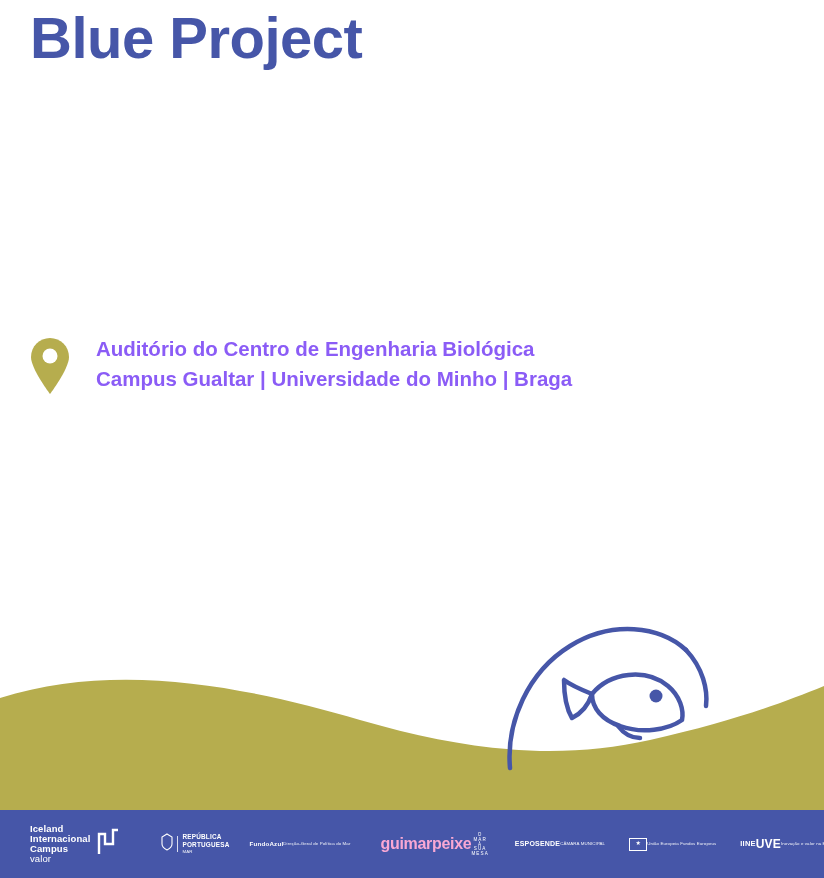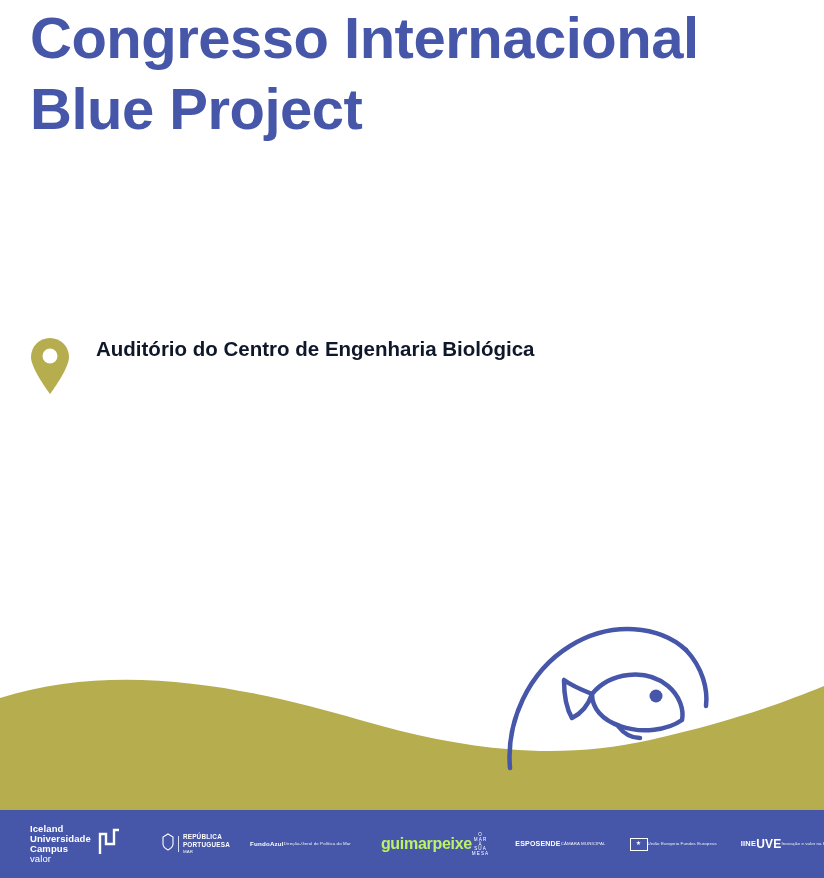--- a/index.html
+++ b/index.html
@@ -64,21 +64,21 @@
     padding-top: 2px;
     display: flex;
     justify-content: flex-start;
   }
   .location-lines {
     padding-left: 20px;
   }
   .location-line {
     font-size: 20.5px;
     font-weight: bold;
-    color: #0f172a;
+    color: #8b5cf6;
     line-height: 1.48;
     white-space: nowrap;
   }
 
   
   .wave-layer {
     position: absolute;
     left: 0;
     top: 600px;
     width: 824px;
@@ -175,21 +175,21 @@
     opacity: 0.8;
   }
 
   .logo-guimarpeixe {
     margin: 0 16px 0 6px;
     text-align: center;
   }
   .logo-guimarpeixe .word {
     font-size: 16px;
     font-weight: bold;
-    color: #bef264;
+    color: #f9a8d4;
     letter-spacing: -0.3px;
     display: block;
   }
   .logo-guimarpeixe .sub {
     font-size: 4.6px;
     color: #ffffff;
     letter-spacing: 1.1px;
     display: block;
     margin-top: 2px;
   }
@@ -216,34 +216,34 @@
     font-size: 6px;
     font-weight: bold;
   }
 </style>
 </head>
 <body>
 
 <div class="poster">
 
   <div class="title-block">
-    <div class="title-line">Congresso Internacional</div>
     <div class="title-line">Blue Project</div>
   </div>
 
 
   <div class="location-block">
     <div class="pin-wrap">
       <svg width="40" height="60" viewBox="0 0 40 60" aria-hidden="true">
         <path d="M20 2 C9.5 2 1 10.5 1 21 C1 33 20 58 20 58 C20 58 39 33 39 21 C39 10.5 30.5 2 20 2 Z" fill="#b6ad4e"></path>
         <circle cx="20" cy="20" r="7.5" fill="#ffffff"></circle>
       </svg>
     </div>
     <div class="location-lines">
       <div class="location-line">Auditório do Centro de Engenharia Biológica</div>
+      <div class="location-line">Campus Gualtar | Universidade do Minho | Braga</div>
     </div>
   </div>
 
   <div class="wave-layer">
     <svg width="824" height="220" viewBox="0 0 824 220" preserveAspectRatio="none" aria-hidden="true">
       <path d="M0 98 C 120 60, 250 88, 360 120 C 470 152, 560 160, 650 140 C 730 122, 780 104, 824 86 L824 220 L0 220 Z" fill="#b6ad4e"></path>
     </svg>
   </div>
 
   <div class="fish-layer">
@@ -258,21 +258,21 @@
       </g>
     </svg>
   </div>
 
   <div class="footer">
     <div class="footer-inner">
 
       <div class="logo logo-norway">
         <div class="norway-text">
           <div>Iceland</div>
-          <div>Universidade</div>
+          <div>Internacional</div>
           <div><span>Campus</span> <span class="grants">valor</span></div>
         </div>
         <div class="norway-mark">
           <svg width="26" height="28" viewBox="0 0 26 28" aria-hidden="true">
             <g fill="none" stroke="#ffffff" stroke-width="2.4">
               <path d="M4 26 L4 6 L10 6 L10 16 L18 16 L18 2 L23 2"></path>
             </g>
           </svg>
         </div>
       </div>

